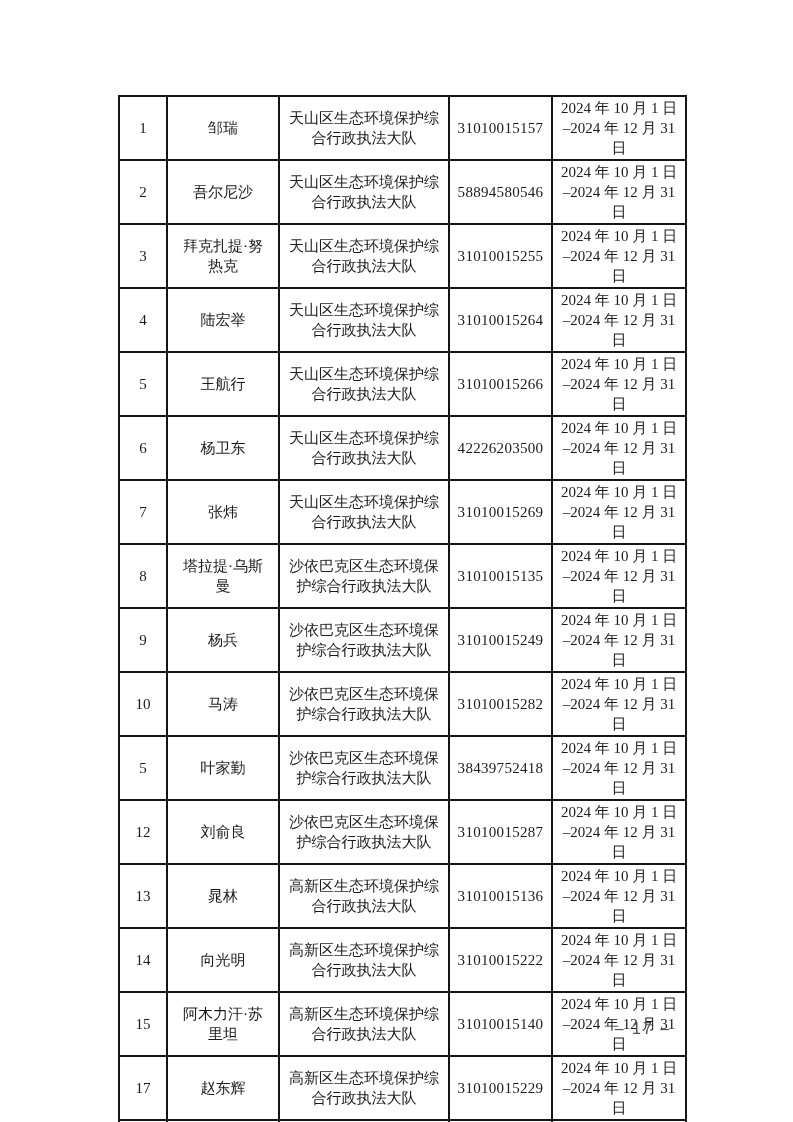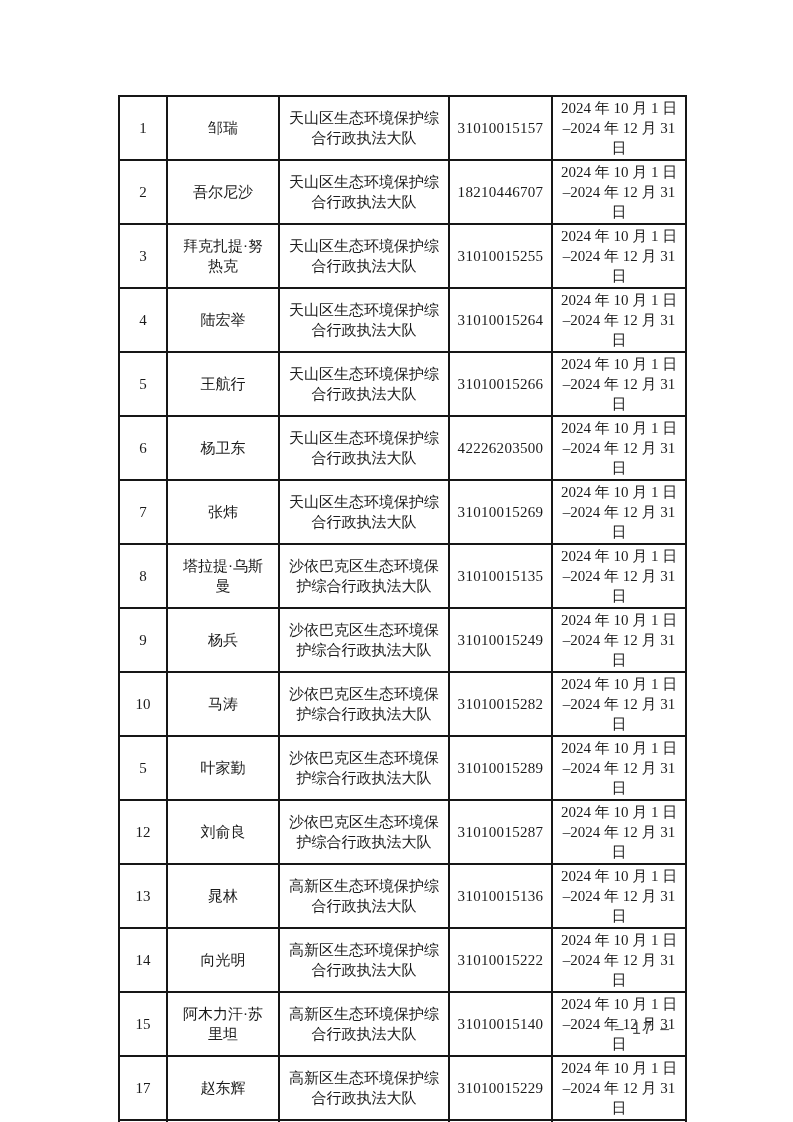--- a/index.html
+++ b/index.html
@@ -76,21 +76,21 @@
 合行政执法大队</td>
           <td class="c-cert">31010015157</td>
           <td class="c-period">2024 年 10 月 1 日
 –2024 年 12 月 31 日</td>
         </tr>
         <tr>
           <td class="c-no">2</td>
           <td class="c-name">吾尔尼沙</td>
           <td class="c-agency">天山区生态环境保护综
 合行政执法大队</td>
-          <td class="c-cert">18210446707</td>
+          <td class="c-cert">58894580546</td>
           <td class="c-period">2024 年 10 月 1 日
 –2024 年 12 月 31 日</td>
         </tr>
         <tr>
           <td class="c-no">3</td>
           <td class="c-name">拜克扎提·努
 热克</td>
           <td class="c-agency">天山区生态环境保护综
 合行政执法大队</td>
           <td class="c-cert">31010015255</td>
@@ -159,21 +159,21 @@
 护综合行政执法大队</td>
           <td class="c-cert">31010015282</td>
           <td class="c-period">2024 年 10 月 1 日
 –2024 年 12 月 31 日</td>
         </tr>
         <tr>
           <td class="c-no">5</td>
           <td class="c-name">叶家勤</td>
           <td class="c-agency">沙依巴克区生态环境保
 护综合行政执法大队</td>
-          <td class="c-cert">31010015289</td>
+          <td class="c-cert">38439752418</td>
           <td class="c-period">2024 年 10 月 1 日
 –2024 年 12 月 31 日</td>
         </tr>
         <tr>
           <td class="c-no">12</td>
           <td class="c-name">刘俞良</td>
           <td class="c-agency">沙依巴克区生态环境保
 护综合行政执法大队</td>
           <td class="c-cert">31010015287</td>
           <td class="c-period">2024 年 10 月 1 日

